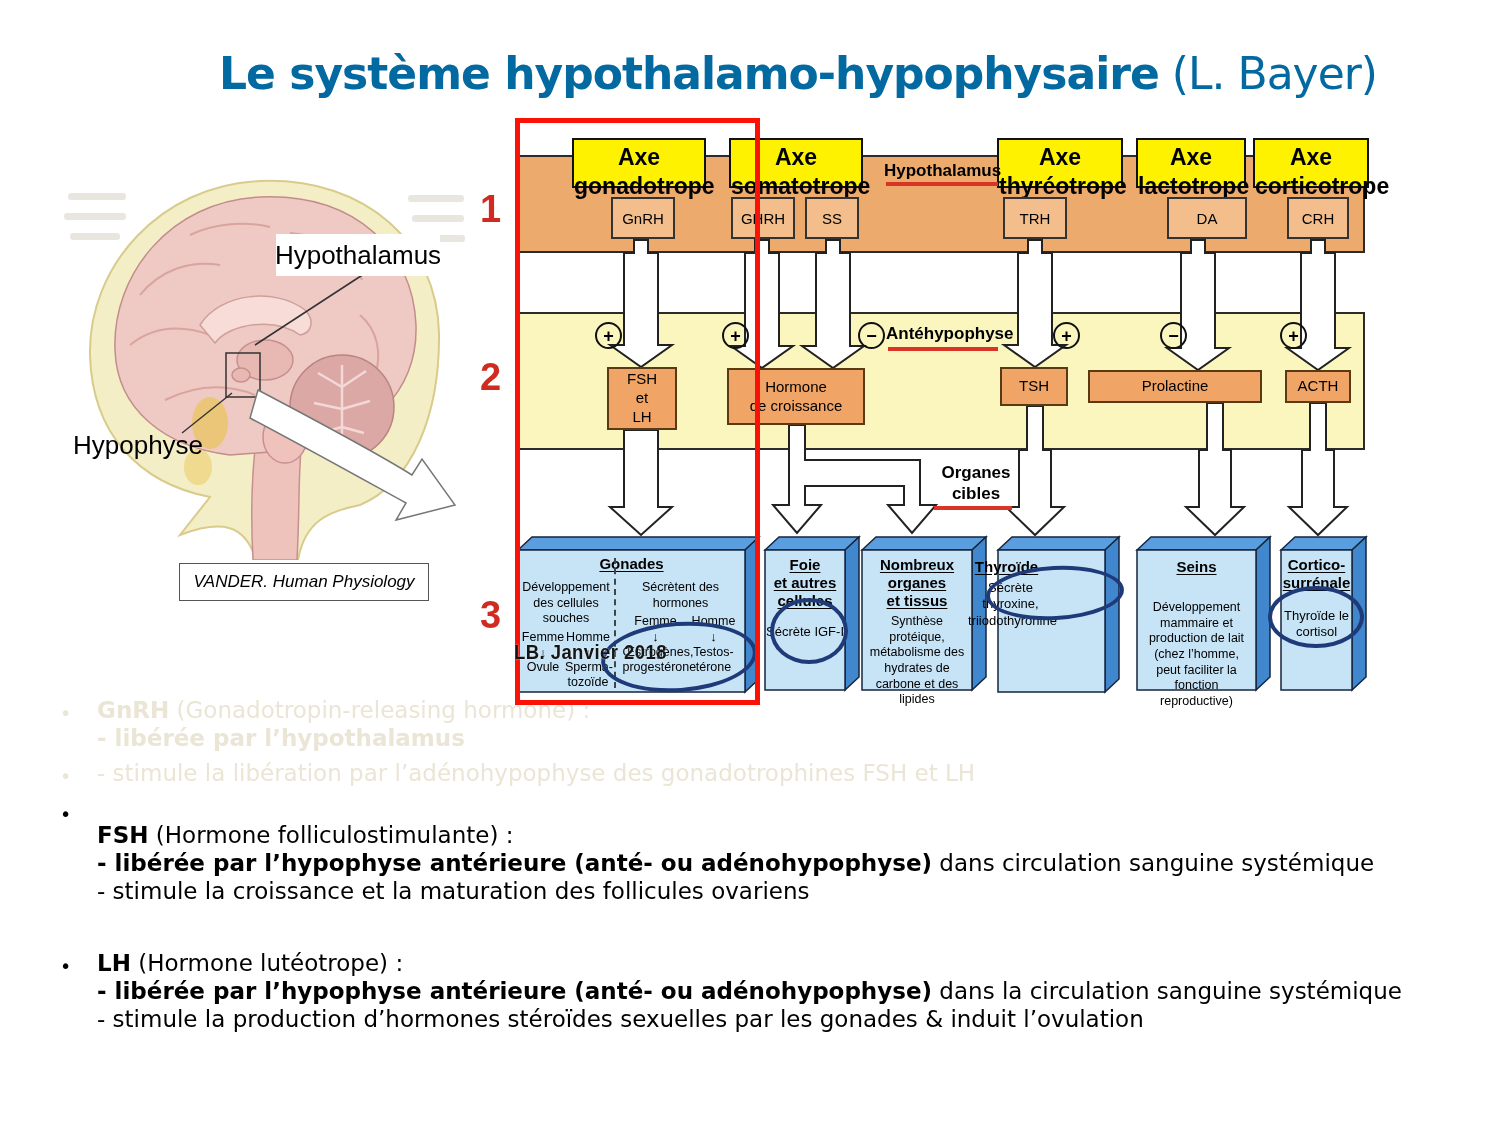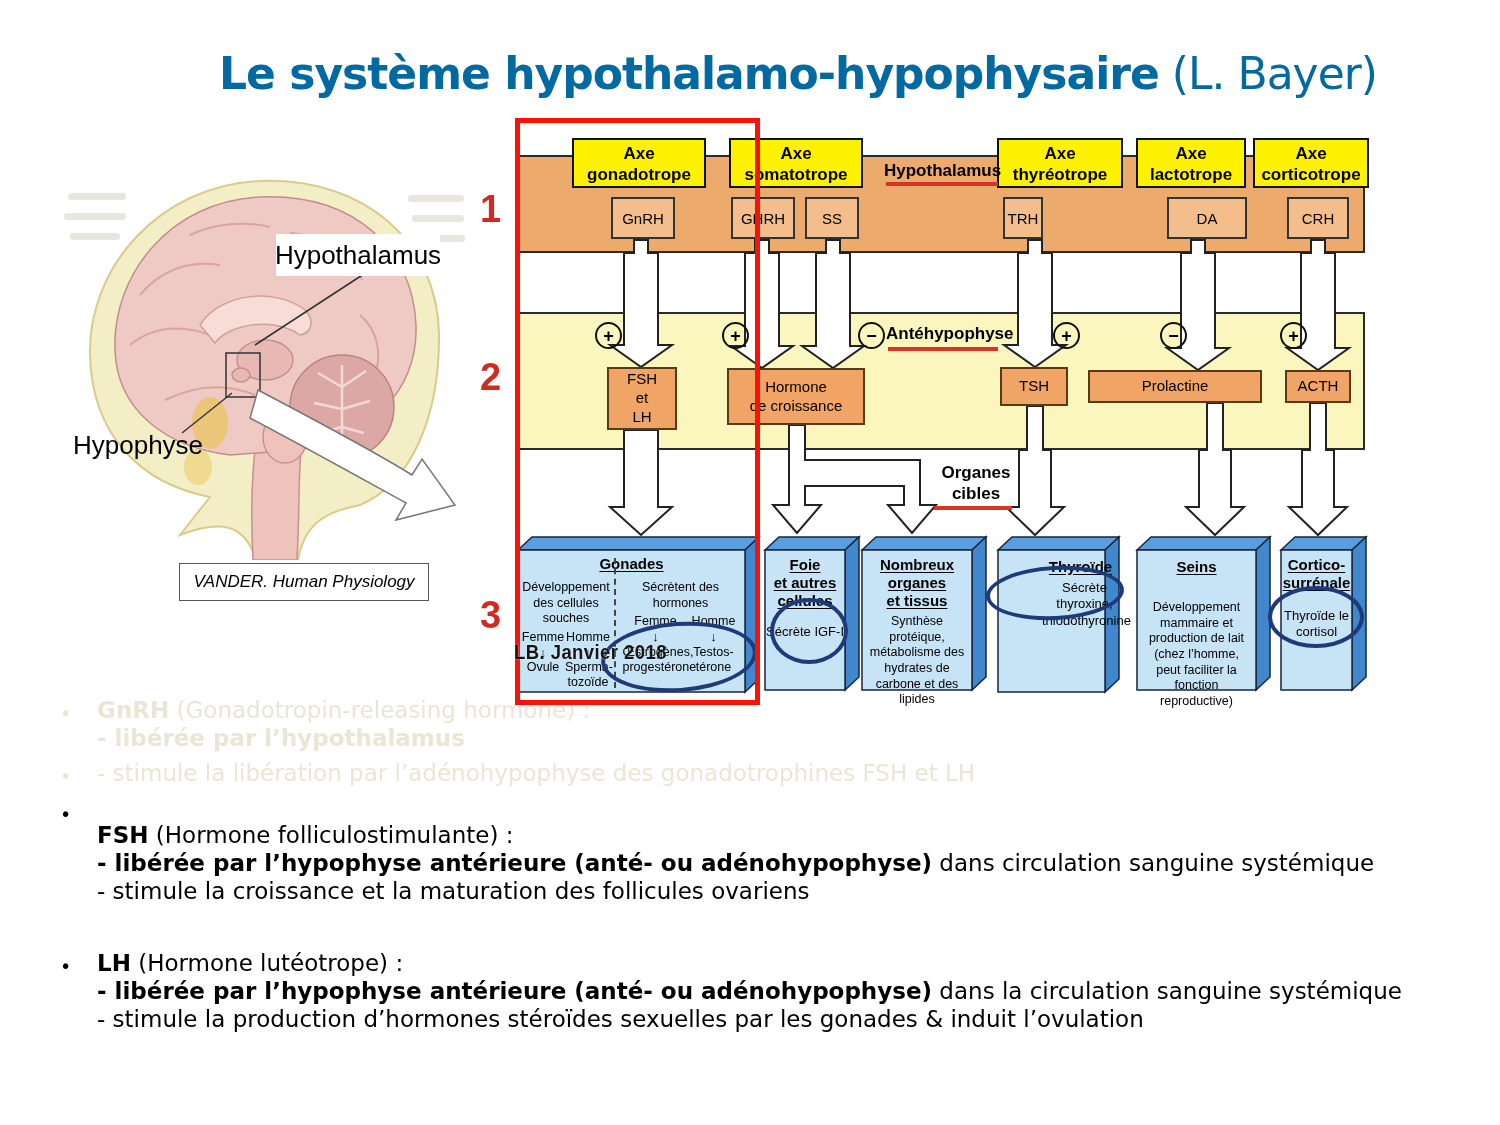--- a/index.html
+++ b/index.html
@@ -13,21 +13,21 @@
   #title b{font-weight:700;}
   #title .light{font-weight:400;}
 
   
   .band{border:2px solid #2b2b2b;box-sizing:border-box;}
   #band-hypothalamus{left:518px;top:155px;width:847px;height:98px;background:#ECAB6D;}
   #band-antehypophyse{left:518px;top:312px;width:847px;height:138px;background:#FAF6BE;}
 
   
   .axe{background:#FFF200;border:2px solid #111;box-sizing:border-box;text-align:center;
-       font-weight:700;font-size:17px;line-height:1.25;padding-top:3px;z-index:3;}
+       font-weight:700;font-size:23px;line-height:1.25;padding-top:3px;z-index:3;}
 
   
   .hbox{background:#F3BE8C;border:2px solid #333;box-sizing:border-box;display:flex;
         align-items:center;justify-content:center;font-size:15px;z-index:3;}
   
   .pbox{background:#F0A466;border:2px solid #5a3a14;box-sizing:border-box;display:flex;
         flex-direction:column;align-items:center;justify-content:center;font-size:15px;
         line-height:1.25;z-index:3;text-align:center;}
 
   .sign{width:23px;height:23px;border:2.5px solid #111;border-radius:50%;display:flex;
@@ -203,21 +203,21 @@
   <div>Axe</div>
       <div>corticotrope</div>
 </div>
 
 <div class="abs dlabel" style="left:884px;top:161px;width:116px;text-align:center;">Hypothalamus</div>
 <div class="abs redline" style="left:886px;top:182px;width:112px;"></div>
 
 <div class="abs hbox" style="left:611px;top:197px;width:64px;height:42px;">GnRH</div>
 <div class="abs hbox" style="left:731px;top:197px;width:64px;height:42px;">GHRH</div>
 <div class="abs hbox" style="left:805px;top:197px;width:54px;height:42px;">SS</div>
-<div class="abs hbox" style="left:1003px;top:197px;width:40px;height:42px;">TRH</div>
+<div class="abs hbox" style="left:1003px;top:197px;width:64px;height:42px;">TRH</div>
 <div class="abs hbox" style="left:1167px;top:197px;width:80px;height:42px;">DA</div>
 <div class="abs hbox" style="left:1287px;top:197px;width:62px;height:42px;">CRH</div>
 
 <div class="abs sign" style="left:595px;top:322px;">+</div>
 <div class="abs sign" style="left:722px;top:322px;">+</div>
 <div class="abs sign" style="left:858px;top:322px;">−</div>
 <div class="abs sign" style="left:1053px;top:322px;">+</div>
 <div class="abs sign" style="left:1160px;top:322px;">−</div>
 <div class="abs sign" style="left:1280px;top:322px;">+</div>
 
@@ -289,21 +289,21 @@
 
 <div class="abs organ" style="left:862px;top:550px;width:110px;height:140px;">
   <div class="otitle" style="margin-top:6px;">
     <div>Nombreux</div>
     <div>organes</div>
     <div>et tissus</div>
   </div>
   <div class="obody" style="padding:0 4px;">Synthèse protéique, métabolisme des hydrates de carbone et des lipides</div>
 </div>
 
-<div class="abs organ" style="left:1032px;top:550px;width:97px;height:142px;">
+<div class="abs organ" style="left:958px;top:550px;width:97px;height:142px;">
   <div class="otitle" style="margin-top:8px;">Thyroïde</div>
   <div class="obody" style="font-size:13px;padding:0 2px;margin-left:8px;">Sécrète thyroxine, triiodothyronine</div>
 </div>
 
 <div class="abs organ" style="left:1137px;top:550px;width:119px;height:140px;">
   <div class="otitle" style="margin-top:8px;">Seins</div>
   <div class="obody" style="padding:0 5px;margin-top:24px;">Développement mammaire et production de lait (chez l’homme, peut faciliter la fonction reproductive)</div>
 </div>
 
 <div class="abs organ" style="left:1281px;top:550px;width:71px;height:168px;">

